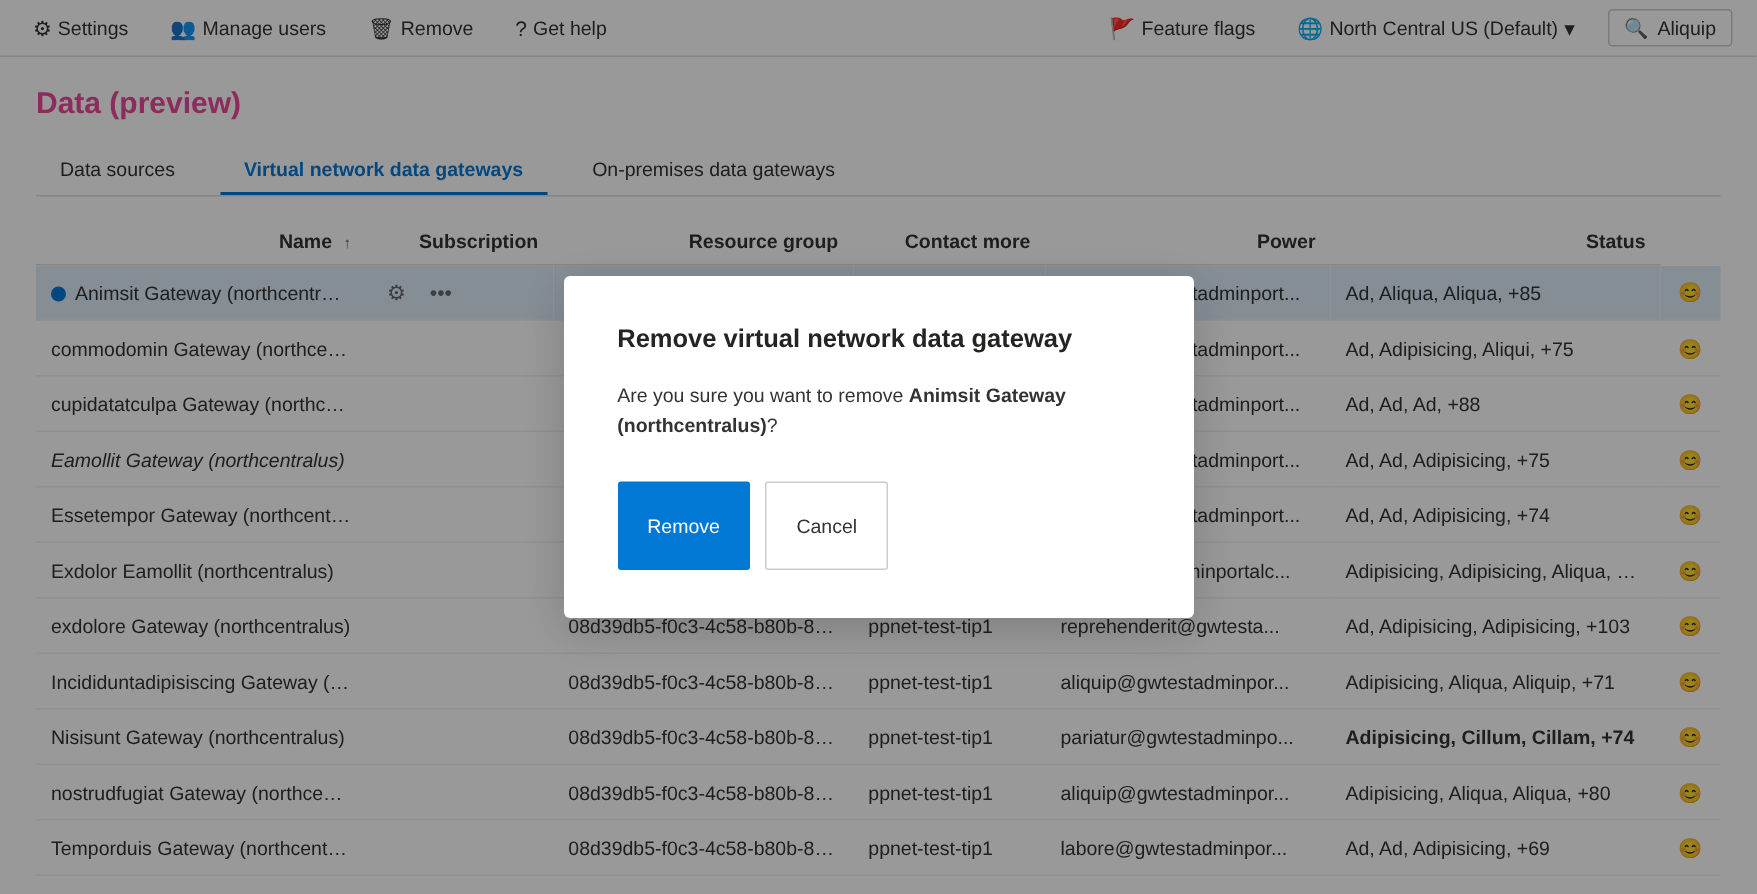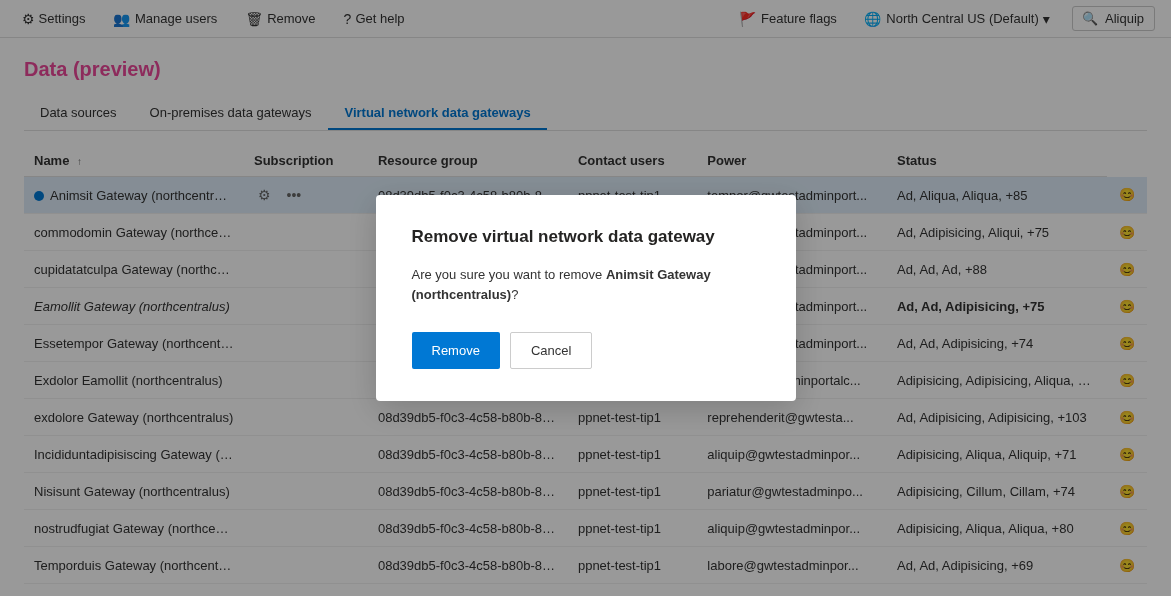--- a/index.html
+++ b/index.html
@@ -49,21 +49,21 @@
       font-weight: 600;
       color: #ec4899;
       margin-bottom: 16px;
     }
 
     
     .tabs {
       display: flex;
       border-bottom: 1px solid #e0e0e0;
       margin-bottom: 14px;
-      gap: 1px;
+      gap: 14px;
     }
     .tab {
       padding: 8px 16px;
       cursor: pointer;
       font-size: 13px;
       color: #333;
       border-bottom: 2px solid transparent;
       white-space: nowrap;
     }
     .tab.active {
@@ -80,21 +80,21 @@
     }
     .description a { color: #0078d4; text-decoration: none; }
 
     
     .data-table {
       width: 100%;
       border-collapse: collapse;
       font-size: 13px;
     }
     .data-table th {
-      text-align: left;
+      text-align: right;
       padding: 8px 10px;
       font-weight: 600;
       color: #333;
       border-bottom: 1px solid #e0e0e0;
       white-space: nowrap;
       cursor: pointer;
     }
     .sort-icon { margin-left: 4px; font-size: 10px; color: #666; }
     .data-table td {
       padding: 8px 10px;
@@ -165,21 +165,21 @@
       padding: 7px 20px;
       font-size: 13px;
       cursor: pointer;
       font-weight: 500;
     }
     .btn-cancel {
       background: #fff;
       color: #333;
       border: 1px solid #ccc;
       border-radius: 2px;
-      padding: 10px 20px;
+      padding: 21px 20px;
       font-size: 13px;
       cursor: pointer;
       font-weight: 500;
     }
 
     .col-name { width: 220px; }
     .col-sub { width: 200px; }
     .col-rg { width: 130px; }
     .col-contact { width: 200px; }
     .col-users { width: 220px; }
@@ -222,40 +222,40 @@
       <span>Aliquip</span>
     </div>
   </div>
 </div>
 
 <div class="page-content">
   <h1 class="page-title">Data (preview)</h1>
 
   <div class="tabs">
     <div class="tab">Data sources</div>
+    <div class="tab active">Virtual network data gateways</div>
     <div class="tab">On-premises data gateways</div>
-    <div class="tab active">Virtual network data gateways</div>
   </div>
 
 
   <table class="data-table">
     <thead>
       <tr>
         <th class="col-name">
           <span>Name</span>
           <span class="sort-icon">↑</span>
         </th>
         <th class="col-sub">
           <span>Subscription</span>
         </th>
         <th class="col-rg">
           <span>Resource group</span>
         </th>
         <th class="col-contact">
-          <span>Contact users</span>
+          <span>Contact more</span>
         </th>
         <th class="col-users">
           <span>Power</span>
         </th>
         <th class="col-status">
           <span>Status</span>
         </th>
       </tr>
     </thead>
     <tbody id="table-body">
@@ -290,21 +290,21 @@
           <td style="max-width: 200px;">tempor@gwtestadminport...</td>
           <td style="max-width: 220px;">Ad, Ad, Ad, +88</td>
           <td><span class="status-icon status-ok">😊</span></td>
         </tr>
         <tr>
           <td style="max-width: 220px; font-style: italic;">Eamollit Gateway (northcentralus)</td>
           <td style="width: 60px;"></td>
           <td style="max-width: 200px;">08d39db5-f0c3-4c58-b80b-8fc682c...</td>
           <td>ppnet-test-tip1</td>
           <td style="max-width: 200px;">tempor@gwtestadminport...</td>
-          <td style="max-width: 220px; font-weight: bold;">Ad, Ad, Adipisicing, +75</td>
+          <td style="max-width: 220px;">Ad, Ad, Adipisicing, +75</td>
           <td><span class="status-icon status-ok">😊</span></td>
         </tr>
         <tr>
           <td style="max-width: 220px;">Essetempor Gateway (northcentralus)</td>
           <td style="width: 60px;"></td>
           <td style="max-width: 200px;">08d39db5-f0c3-4c58-b80b-8fc682c...</td>
           <td>ppnet-test-tip1</td>
           <td style="max-width: 200px;">tempor@gwtestadminport...</td>
           <td style="max-width: 220px;">Ad, Ad, Adipisicing, +74</td>
           <td><span class="status-icon status-ok">😊</span></td>
@@ -335,21 +335,21 @@
           <td style="max-width: 200px;">aliquip@gwtestadminpor...</td>
           <td style="max-width: 220px;">Adipisicing, Aliqua, Aliquip, +71</td>
           <td><span class="status-icon status-ok">😊</span></td>
         </tr>
         <tr>
           <td style="max-width: 220px;">Nisisunt Gateway (northcentralus)</td>
           <td style="width: 60px;"></td>
           <td style="max-width: 200px;">08d39db5-f0c3-4c58-b80b-8fc682cfe7c1</td>
           <td>ppnet-test-tip1</td>
           <td style="max-width: 200px;">pariatur@gwtestadminpo...</td>
-          <td style="max-width: 220px;">Adipisicing, Cillum, Cillam, +74</td>
+          <td style="max-width: 220px; font-weight: bold;">Adipisicing, Cillum, Cillam, +74</td>
           <td><span class="status-icon status-ok">😊</span></td>
         </tr>
         <tr>
           <td style="max-width: 220px;">nostrudfugiat Gateway (northcentralus)</td>
           <td style="width: 60px;"></td>
           <td style="max-width: 200px;">08d39db5-f0c3-4c58-b80b-8fc682cfe7c1</td>
           <td>ppnet-test-tip1</td>
           <td style="max-width: 200px;">aliquip@gwtestadminpor...</td>
           <td style="max-width: 220px;">Adipisicing, Aliqua, Aliqua, +80</td>
           <td><span class="status-icon status-ok">😊</span></td>

